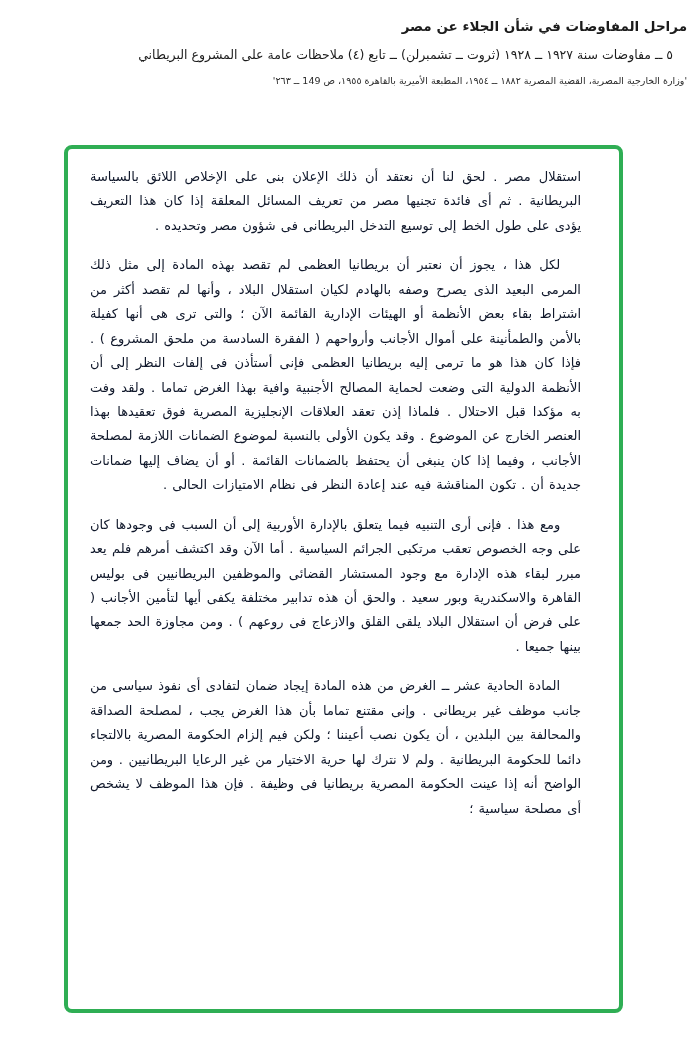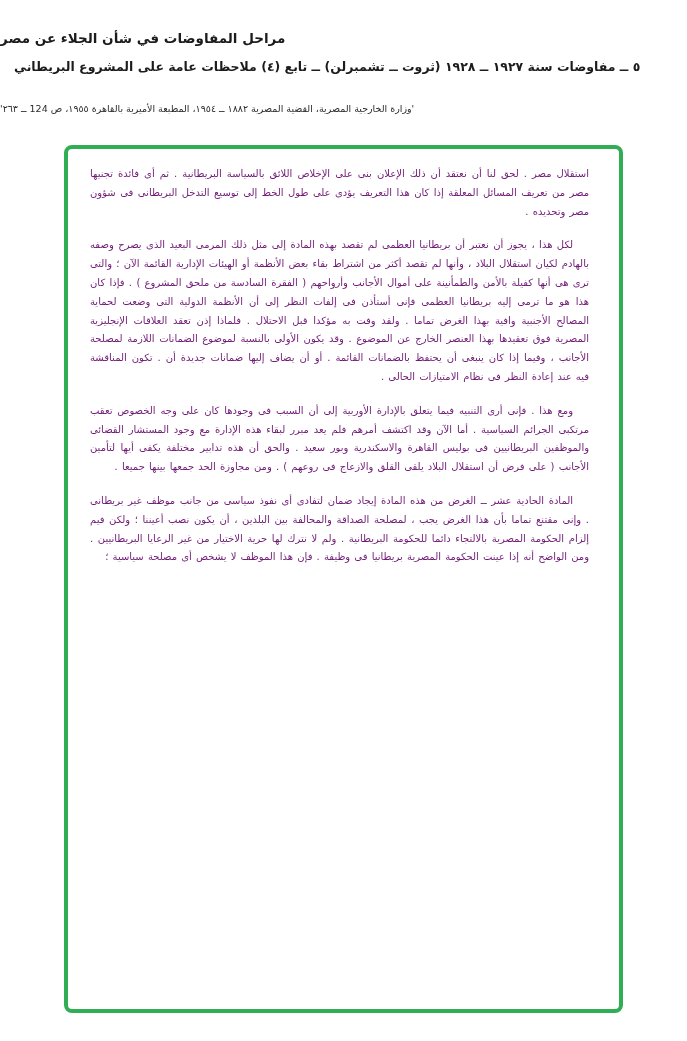--- a/index.html
+++ b/index.html
@@ -12,33 +12,33 @@
     width: 687px;
     height: 1041px;
     margin: 0 auto;
     background: #ffffff;
     font-family: "DejaVu Sans", "Liberation Sans", sans-serif;
     color: #1c1c1c;
     direction: rtl;
     overflow: hidden;
   }
   .header {
-    padding-top: 30px;
-    text-align: left;
+    padding-top: 18px;
+    text-align: right;
   }
   .title {
     font-size: 13.5px;
     font-weight: bold;
     letter-spacing: 0.5px;
     margin-bottom: 12px;
   }
   .subtitle {
     font-size: 12.5px;
-    font-weight: bold;
-    margin: 0 14px 26px 14px;
+    font-weight: normal;
+    margin: 0 14px 10px 14px;
     line-height: 1.5;
   }
   .source {
     font-size: 9.5px;
     color: #2a2a2a;
     margin-bottom: 18px;
   }
   .text-box {
     position: absolute;
     top: 145px;
@@ -46,41 +46,41 @@
     right: 64px;
     bottom: 28px;
     border: 4px solid #2fae54;
     border-radius: 8px;
     padding: 16px 22px 10px 22px;
     box-sizing: border-box;
     background: #ffffff;
     overflow: hidden;
   }
   .text-box p {
-    margin: 0 8px 15px 0;
-    font-size: 10px;
+    margin: 0 16px 15px 0;
+    font-size: 13px;
     line-height: 1.88;
     text-align: justify;
     text-indent: 1.6em;
     word-spacing: 1px;
-    color: #701a75;
+    color: #0f172a;
   }
   .text-box p:first-child {
     text-indent: 0;
   }
 </style>
 </head>
 <body>
 
 <div class="page">
 
   <div class="header">
     <div class="title">مراحل المفاوضات في شأن الجلاء عن مصر</div>
     <div class="subtitle">٥ ــ مفاوضات سنة ١٩٢٧ ــ ١٩٢٨ (ثروت ــ تشمبرلن) ــ تابع (٤) ملاحظات عامة على المشروع البريطاني</div>
-    <div class="source">'وزارة الخارجية المصرية، القضية المصرية ١٨٨٢ ــ ١٩٥٤، المطبعة الأميرية بالقاهرة ١٩٥٥، ص 124 ــ ٢٦٣'</div>
+    <div class="source">'وزارة الخارجية المصرية، القضية المصرية ١٨٨٢ ــ ١٩٥٤، المطبعة الأميرية بالقاهرة ١٩٥٥، ص 149 ــ ٢٦٣'</div>
   </div>
 
   <div class="text-box">
     <p>استقلال مصر . لحق لنا أن نعتقد أن ذلك الإعلان بنى على الإخلاص اللائق بالسياسة البريطانية . ثم أى فائدة تجنيها مصر من تعريف المسائل المعلقة إذا كان هذا التعريف يؤدى على طول الخط إلى توسيع التدخل البريطانى فى شؤون مصر وتحديده .</p>
     <p>لكل هذا ، يجوز أن نعتبر أن بريطانيا العظمى لم تقصد بهذه المادة إلى مثل ذلك المرمى البعيد الذى يصرح وصفه بالهادم لكيان استقلال البلاد ، وأنها لم تقصد أكثر من اشتراط بقاء بعض الأنظمة أو الهيئات الإدارية القائمة الآن ؛ والتى ترى هى أنها كفيلة بالأمن والطمأنينة على أموال الأجانب وأرواحهم ( الفقرة السادسة من ملحق المشروع ) . فإذا كان هذا هو ما ترمى إليه بريطانيا العظمى فإنى أستأذن فى إلفات النظر إلى أن الأنظمة الدولية التى وضعت لحماية المصالح الأجنبية وافية بهذا الغرض تماما . ولقد وفت به مؤكدا قبل الاحتلال . فلماذا إذن تعقد العلاقات الإنجليزية المصرية فوق تعقيدها بهذا العنصر الخارج عن الموضوع . وقد يكون الأولى بالنسبة لموضوع الضمانات اللازمة لمصلحة الأجانب ، وفيما إذا كان ينبغى أن يحتفظ بالضمانات القائمة . أو أن يضاف إليها ضمانات جديدة أن . تكون المناقشة فيه عند إعادة النظر فى نظام الامتيازات الحالى .</p>
     <p>ومع هذا . فإنى أرى التنبيه فيما يتعلق بالإدارة الأوربية إلى أن السبب فى وجودها كان على وجه الخصوص تعقب مرتكبى الجرائم السياسية . أما الآن وقد اكتشف أمرهم فلم يعد مبرر لبقاء هذه الإدارة مع وجود المستشار القضائى والموظفين البريطانيين فى بوليس القاهرة والاسكندرية وبور سعيد . والحق أن هذه تدابير مختلفة يكفى أيها لتأمين الأجانب ( على فرض أن استقلال البلاد يلقى القلق والازعاج فى روعهم ) . ومن مجاوزة الحد جمعها بينها جميعا .</p>
     <p>المادة الحادية عشر ــ الغرض من هذه المادة إيجاد ضمان لتفادى أى نفوذ سياسى من جانب موظف غير بريطانى . وإنى مقتنع تماما بأن هذا الغرض يجب ، لمصلحة الصداقة والمحالفة بين البلدين ، أن يكون نصب أعيننا ؛ ولكن فيم إلزام الحكومة المصرية بالالتجاء دائما للحكومة البريطانية . ولم لا نترك لها حرية الاختيار من غير الرعايا البريطانيين . ومن الواضح أنه إذا عينت الحكومة المصرية بريطانيا فى وظيفة . فإن هذا الموظف لا يشخص أى مصلحة سياسية ؛</p>
   </div>
 
 </div>

